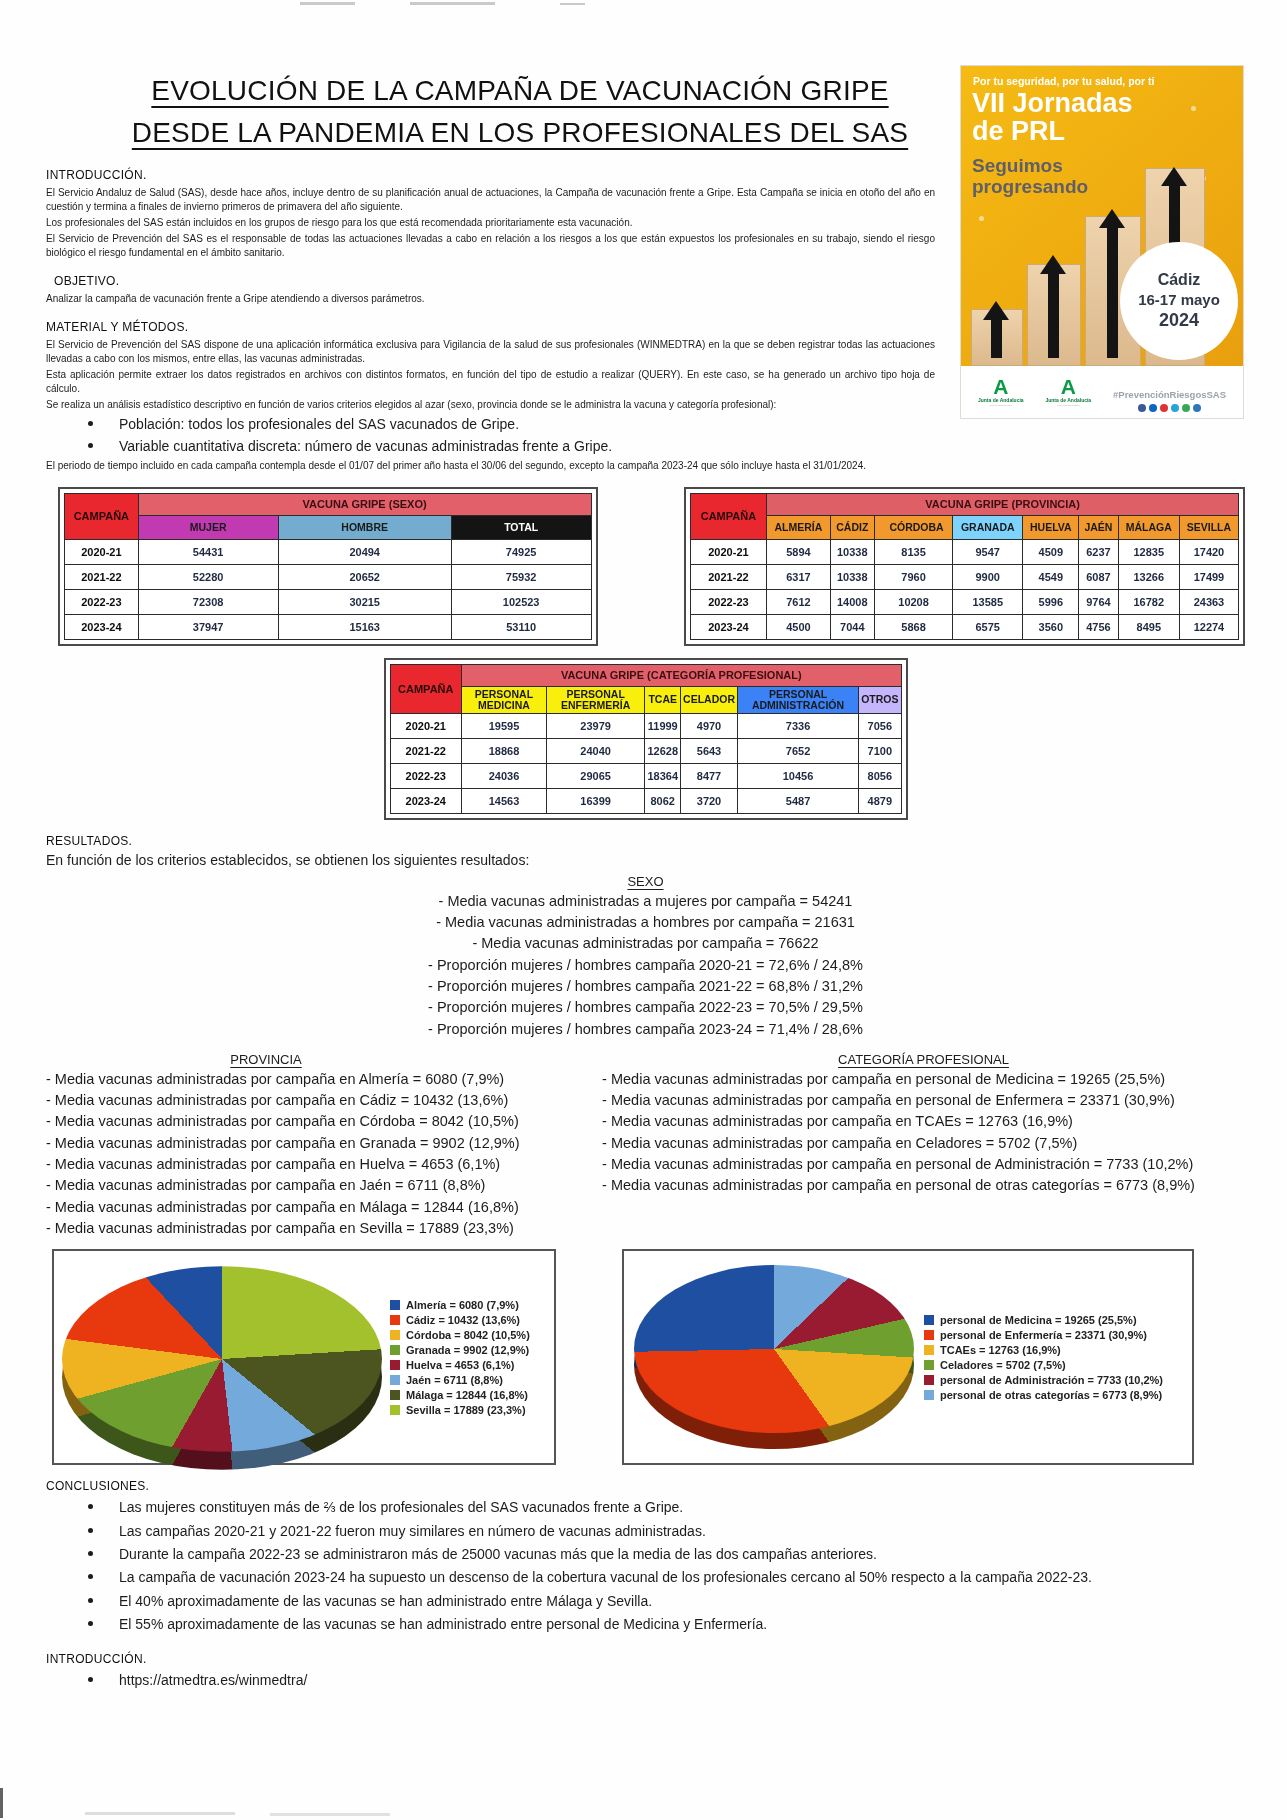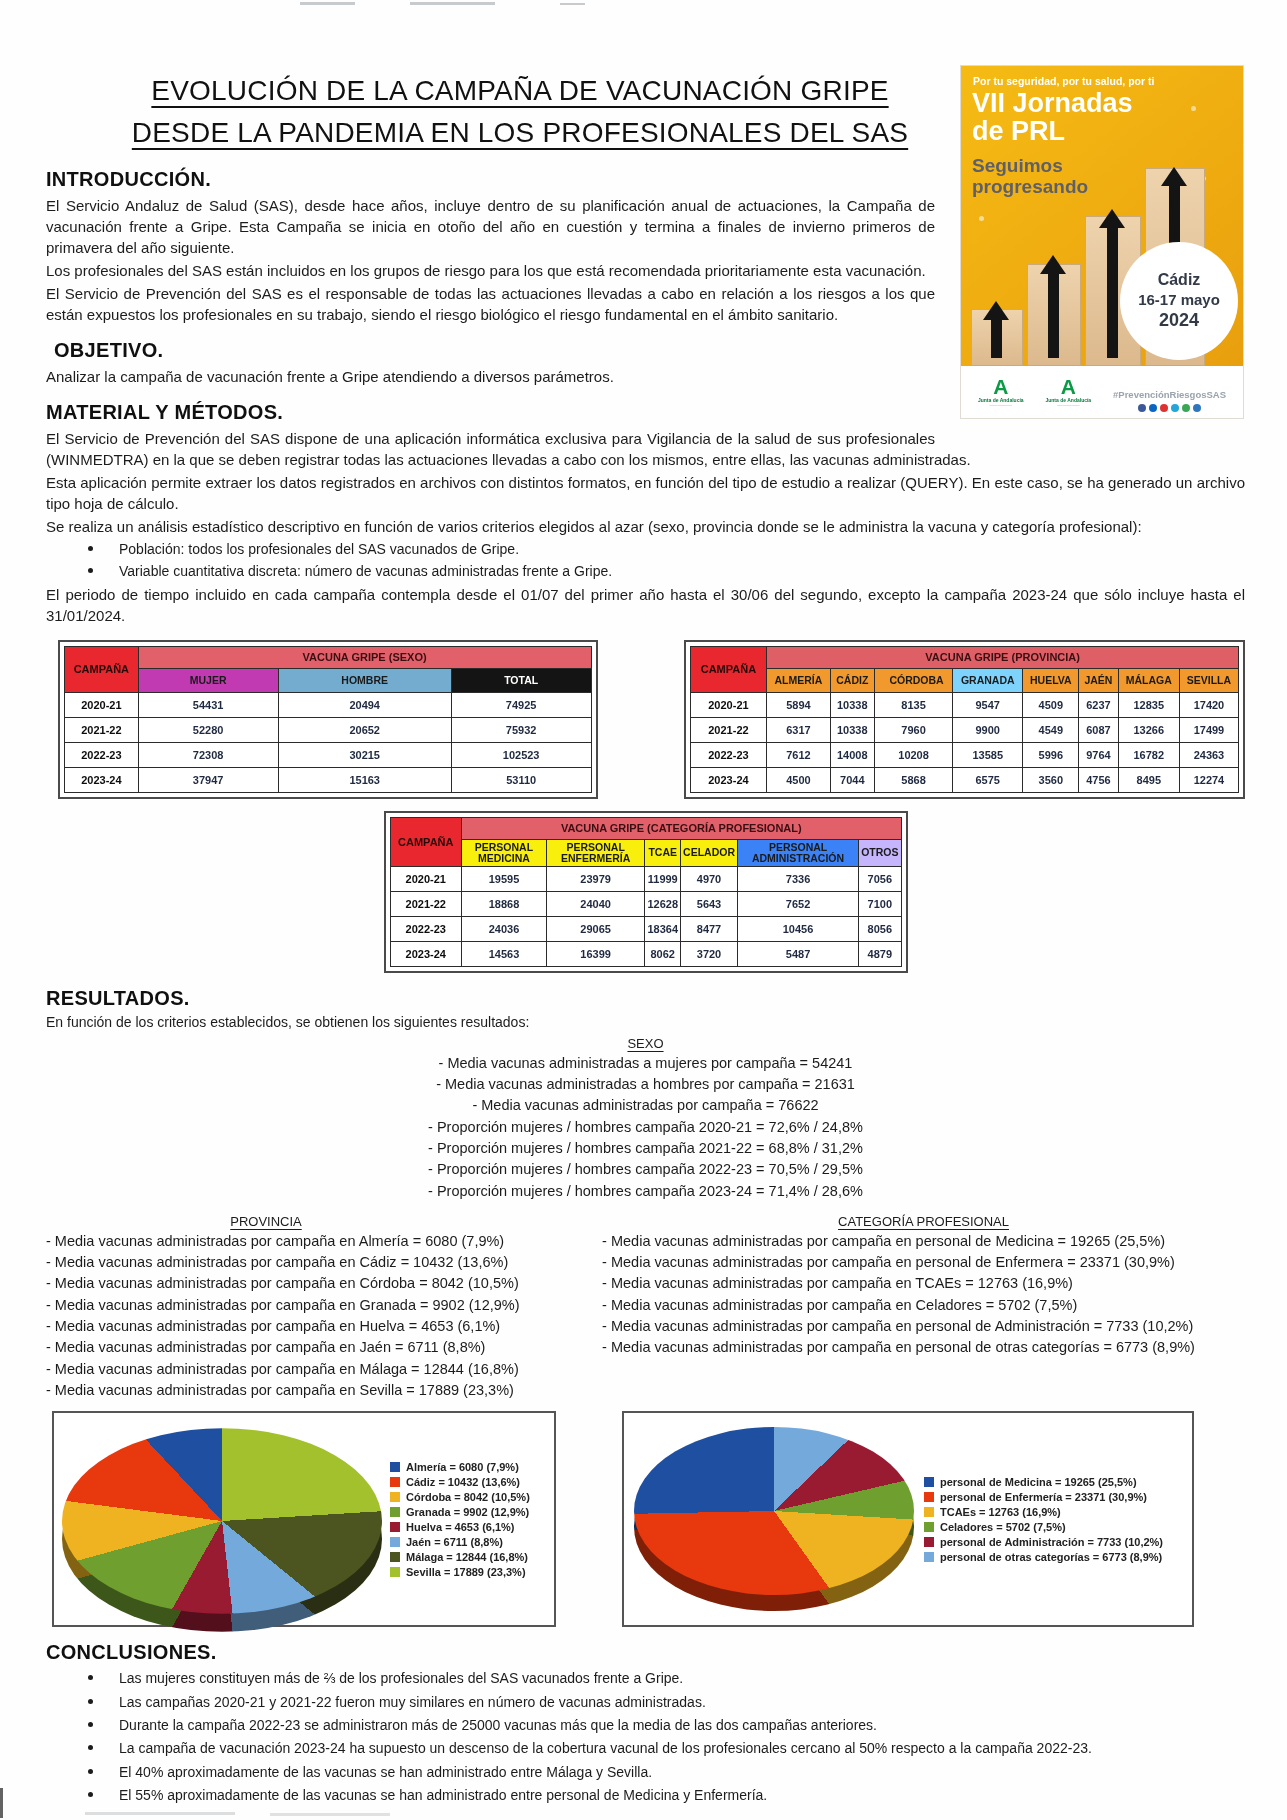--- a/index.html
+++ b/index.html
@@ -37,22 +37,22 @@
   .junta{display:flex;flex-direction:column;align-items:center;line-height:1;}
   .junta .jA{font-size:21px;font-weight:700;color:#0b9a45;}
   .junta .jt{font-size:5px;color:#0a7a3c;font-weight:700;margin-top:1px;}
   .junta .jt2{font-size:4px;color:#9aa0a6;margin-top:1px;}
   .psocial{display:flex;flex-direction:column;align-items:center;margin-top:16px;}
   .phash{font-size:9.5px;font-weight:700;color:#9aa3ad;}
   .dots{display:flex;gap:3px;margin-top:4px;}
   .sdot{width:8px;height:8px;border-radius:50%;}
 
   
-  .sec{font-size:20px;font-weight:700;letter-spacing:.3px;color:#101010;margin:14px 0 4px 0;}
-  .bodyp{font-size:15px;line-height:1.4;margin:0 0 2px 0;text-align:justify;}
+  .sec{font-size:12px;font-weight:400;letter-spacing:.3px;color:#101010;margin:14px 0 4px 0;}
+  .bodyp{font-size:10px;line-height:1.4;margin:0 0 2px 0;text-align:justify;}
   .bullet-row{display:flex;align-items:flex-start;margin:2px 0;font-size:14px;line-height:1.45;}
   .bullet-row .dot{flex:none;width:5px;height:5px;border-radius:50%;background:#1c1c1c;margin:7px 26px 0 42px;}
 
   
   .tables-row{display:flex;gap:86px;margin:14px 0 0 12px;clear:both;}
   .tbox{border:2px solid #4a4a4a;padding:4px;background:#fff;align-self:flex-start;}
   .tbox1{width:530px;}
   .tbox2{width:552px;}
   .tbox3{width:512px;margin:12px auto 0 auto;}
   .dtable{border-collapse:collapse;width:100%;}

